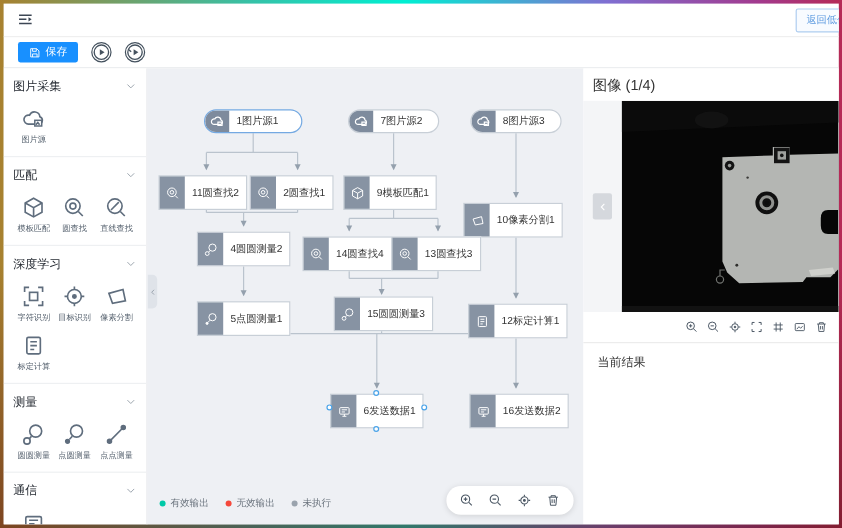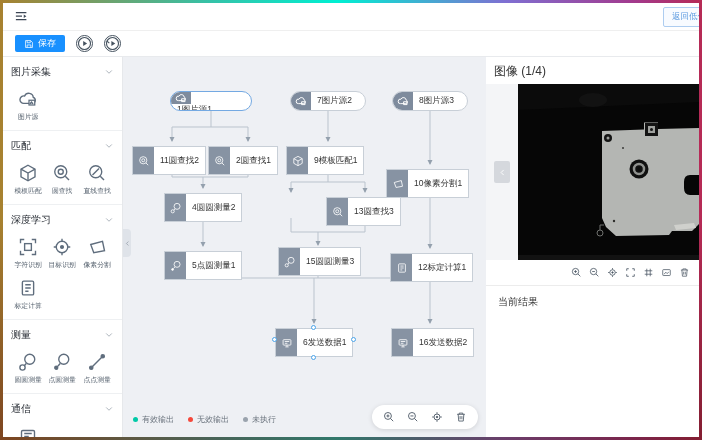--- a/index.html
+++ b/index.html
@@ -39,21 +39,21 @@
   
   .canvas { flex:1; position:relative; background:#eef0f4; overflow:hidden; }
   .edges { position:absolute; left:0; top:0; }
   .node { position:absolute; display:flex; align-items:stretch; background:#fff; border:1px solid #c8cfd7; height:29px;
     font-size:8.5px; color:#333; z-index:2; cursor:pointer; }
   .node .nicon { width:21px; flex:none; background:#8793a3; display:flex; align-items:center; justify-content:center; }
   .node .nicon svg { width:12px; height:12px; color:#fff; }
   .node .nlabel { display:flex; align-items:center; padding:0 6px; white-space:nowrap; }
   .node.pill { border-radius:10px; height:20px; overflow:hidden; }
   .node.pill .nicon { width:20px; background:#7e8b9d; }
-  .node.pill-active { border-color:#74a9e2;flex-direction:column; }
+  .node.pill-active { border-color:#74a9e2; }
   .handle { position:absolute; width:5px; height:5px; border:1px solid #4aa3e8; background:#fff; border-radius:50%; z-index:3; }
   .h-l { left:-4px; top:8px; } .h-r { right:-4px; top:8px; } .h-t { top:-4px; left:50%; margin-left:-3px; } .h-b { bottom:-4px; left:50%; margin-left:-3px; }
 
   .collapse-tab { position:absolute; left:0; top:172px; width:8px; height:28px; background:#dfe3e9; border-radius:0 4px 4px 0;
     display:flex; align-items:center; justify-content:center; color:#8d97a2; z-index:4; cursor:pointer; }
   .collapse-tab svg { width:7px; height:7px; }
 
   .legend { position:absolute; left:10px; bottom:12px; display:flex; gap:14px; font-size:8px; color:#6a737d; z-index:4; }
   .legend .li { display:flex; align-items:center; gap:4px; }
   .dot { width:5px; height:5px; border-radius:50%; }
@@ -447,20 +447,28 @@
       </div>
 
       <div class="node" style="left:41px;top:136px">
         <span class="nicon">
               <svg class="ic" viewBox="0 0 16 16">
                 <use href="#sym-measure-cc"></use>
               </svg>
             </span>
         <span class="nlabel">4圆圆测量2</span>
       </div>
+      <div class="node" style="left:129px;top:140px">
+        <span class="nicon">
+              <svg class="ic" viewBox="0 0 16 16">
+                <use href="#sym-circle-find"></use>
+              </svg>
+            </span>
+        <span class="nlabel">14圆查找4</span>
+      </div>
       <div class="node" style="left:203px;top:140px">
         <span class="nicon">
               <svg class="ic" viewBox="0 0 16 16">
                 <use href="#sym-circle-find"></use>
               </svg>
             </span>
         <span class="nlabel">13圆查找3</span>
       </div>
 
       <div class="node" style="left:41px;top:194px">

